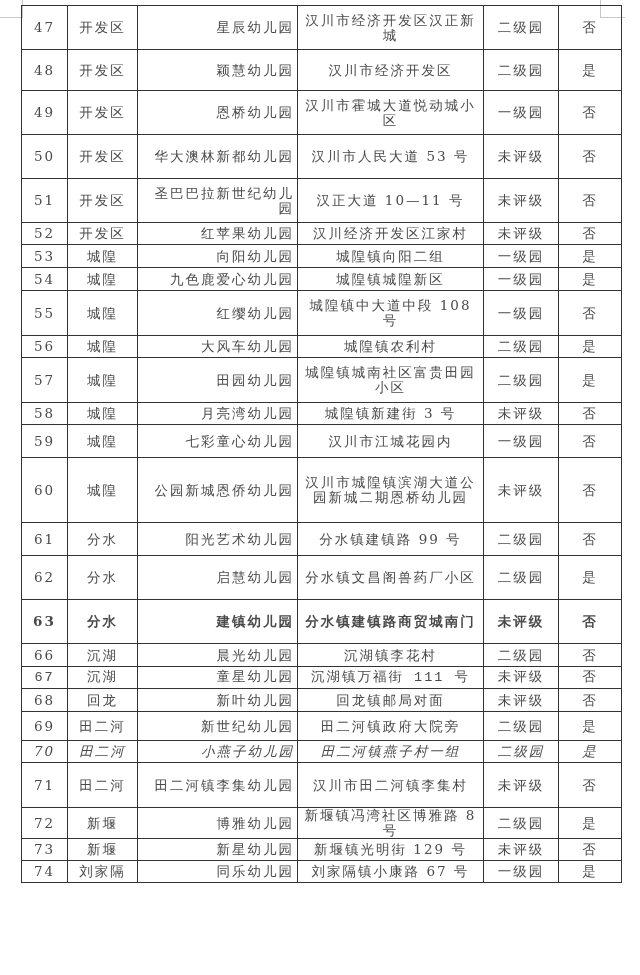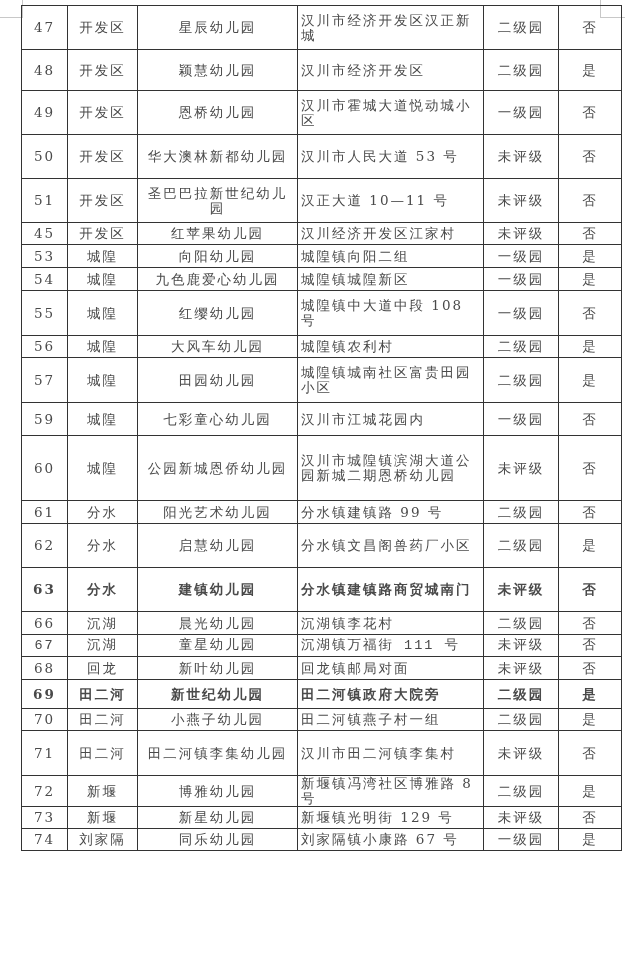--- a/index.html
+++ b/index.html
@@ -5,22 +5,22 @@
   html, body { margin: 0; padding: 0; background: #ffffff; }
   body { width: 640px; height: 975px; position: relative; overflow: hidden;
          font-family: "DejaVu Serif", "Liberation Serif", serif; color: #555; }
   .crop { position: absolute; background: #c8c8c8; }
   table.kg { position: absolute; left: 21px; top: 5px; border-collapse: collapse;
              table-layout: fixed; width: 600px; }
   table.kg td { border: 1.5px solid #333; font-size: 13.5px; line-height: 15px;
                 padding: 0 3px; vertical-align: middle; letter-spacing: 2px; color: #4a4a4a; }
   td.c-no { text-align: center; letter-spacing: 0; font-size: 14px; }
   td.c-area { text-align: center; }
-  td.c-name { text-align: center; }
-  td.c-addr { text-align: left; }
+  td.c-name { text-align: right; }
+  td.c-addr { text-align: center; }
   td.c-level { text-align: center; }
   td.c-flag { text-align: center; }
 </style>
 </head>
 <body>
 
 <div class="crop" style="left:22px;top:0;width:1px;height:18px;"></div>
 <div class="crop" style="left:0;top:17px;width:22px;height:1px;"></div>
 <div class="crop" style="left:600px;top:0;width:1px;height:18px;"></div>
 <div class="crop" style="left:600px;top:17px;width:25px;height:1px;"></div>
@@ -69,21 +69,21 @@
   </tr>
       <tr style="height: 44px;">
     <td class="c-no">51</td>
     <td class="c-area">开发区</td>
     <td class="c-name">圣巴巴拉新世纪幼儿园</td>
     <td class="c-addr">汉正大道 10—11 号</td>
     <td class="c-level">未评级</td>
     <td class="c-flag">否</td>
   </tr>
       <tr style="height: 22px;">
-    <td class="c-no">45</td>
+    <td class="c-no">52</td>
     <td class="c-area">开发区</td>
     <td class="c-name">红苹果幼儿园</td>
     <td class="c-addr">汉川经济开发区江家村</td>
     <td class="c-level">未评级</td>
     <td class="c-flag">否</td>
   </tr>
       <tr style="height: 23px;">
     <td class="c-no">53</td>
     <td class="c-area">城隍</td>
     <td class="c-name">向阳幼儿园</td>
@@ -116,37 +116,45 @@
     <td class="c-flag">是</td>
   </tr>
       <tr style="height: 45px;">
     <td class="c-no">57</td>
     <td class="c-area">城隍</td>
     <td class="c-name">田园幼儿园</td>
     <td class="c-addr">城隍镇城南社区富贵田园小区</td>
     <td class="c-level">二级园</td>
     <td class="c-flag">是</td>
   </tr>
+      <tr style="height: 22px;">
+    <td class="c-no">58</td>
+    <td class="c-area">城隍</td>
+    <td class="c-name">月亮湾幼儿园</td>
+    <td class="c-addr">城隍镇新建街 3 号</td>
+    <td class="c-level">未评级</td>
+    <td class="c-flag">否</td>
+  </tr>
       <tr style="height: 33px;">
     <td class="c-no">59</td>
     <td class="c-area">城隍</td>
     <td class="c-name">七彩童心幼儿园</td>
     <td class="c-addr">汉川市江城花园内</td>
     <td class="c-level">一级园</td>
     <td class="c-flag">否</td>
   </tr>
       <tr style="height: 65px;">
     <td class="c-no">60</td>
     <td class="c-area">城隍</td>
     <td class="c-name">公园新城恩侨幼儿园</td>
     <td class="c-addr">汉川市城隍镇滨湖大道公园新城二期恩桥幼儿园</td>
     <td class="c-level">未评级</td>
     <td class="c-flag">否</td>
   </tr>
-      <tr style="height: 23px;">
+      <tr style="height: 33px;">
     <td class="c-no">61</td>
     <td class="c-area">分水</td>
     <td class="c-name">阳光艺术幼儿园</td>
     <td class="c-addr">分水镇建镇路 99 号</td>
     <td class="c-level">二级园</td>
     <td class="c-flag">否</td>
   </tr>
       <tr style="height: 44px;">
     <td class="c-no">62</td>
     <td class="c-area">分水</td>
@@ -180,29 +188,29 @@
     <td class="c-flag">否</td>
   </tr>
       <tr style="height: 23px;">
     <td class="c-no">68</td>
     <td class="c-area">回龙</td>
     <td class="c-name">新叶幼儿园</td>
     <td class="c-addr">回龙镇邮局对面</td>
     <td class="c-level">未评级</td>
     <td class="c-flag">否</td>
   </tr>
-      <tr style="height: 29px; font-weight: bold;">
+      <tr style="height: 29px;">
     <td class="c-no">69</td>
     <td class="c-area">田二河</td>
     <td class="c-name">新世纪幼儿园</td>
     <td class="c-addr">田二河镇政府大院旁</td>
     <td class="c-level">二级园</td>
     <td class="c-flag">是</td>
   </tr>
-      <tr style="height: 22px;">
+      <tr style="height: 22px; font-style: italic;">
     <td class="c-no">70</td>
     <td class="c-area">田二河</td>
     <td class="c-name">小燕子幼儿园</td>
     <td class="c-addr">田二河镇燕子村一组</td>
     <td class="c-level">二级园</td>
     <td class="c-flag">是</td>
   </tr>
       <tr style="height: 45px;">
     <td class="c-no">71</td>
     <td class="c-area">田二河</td>

